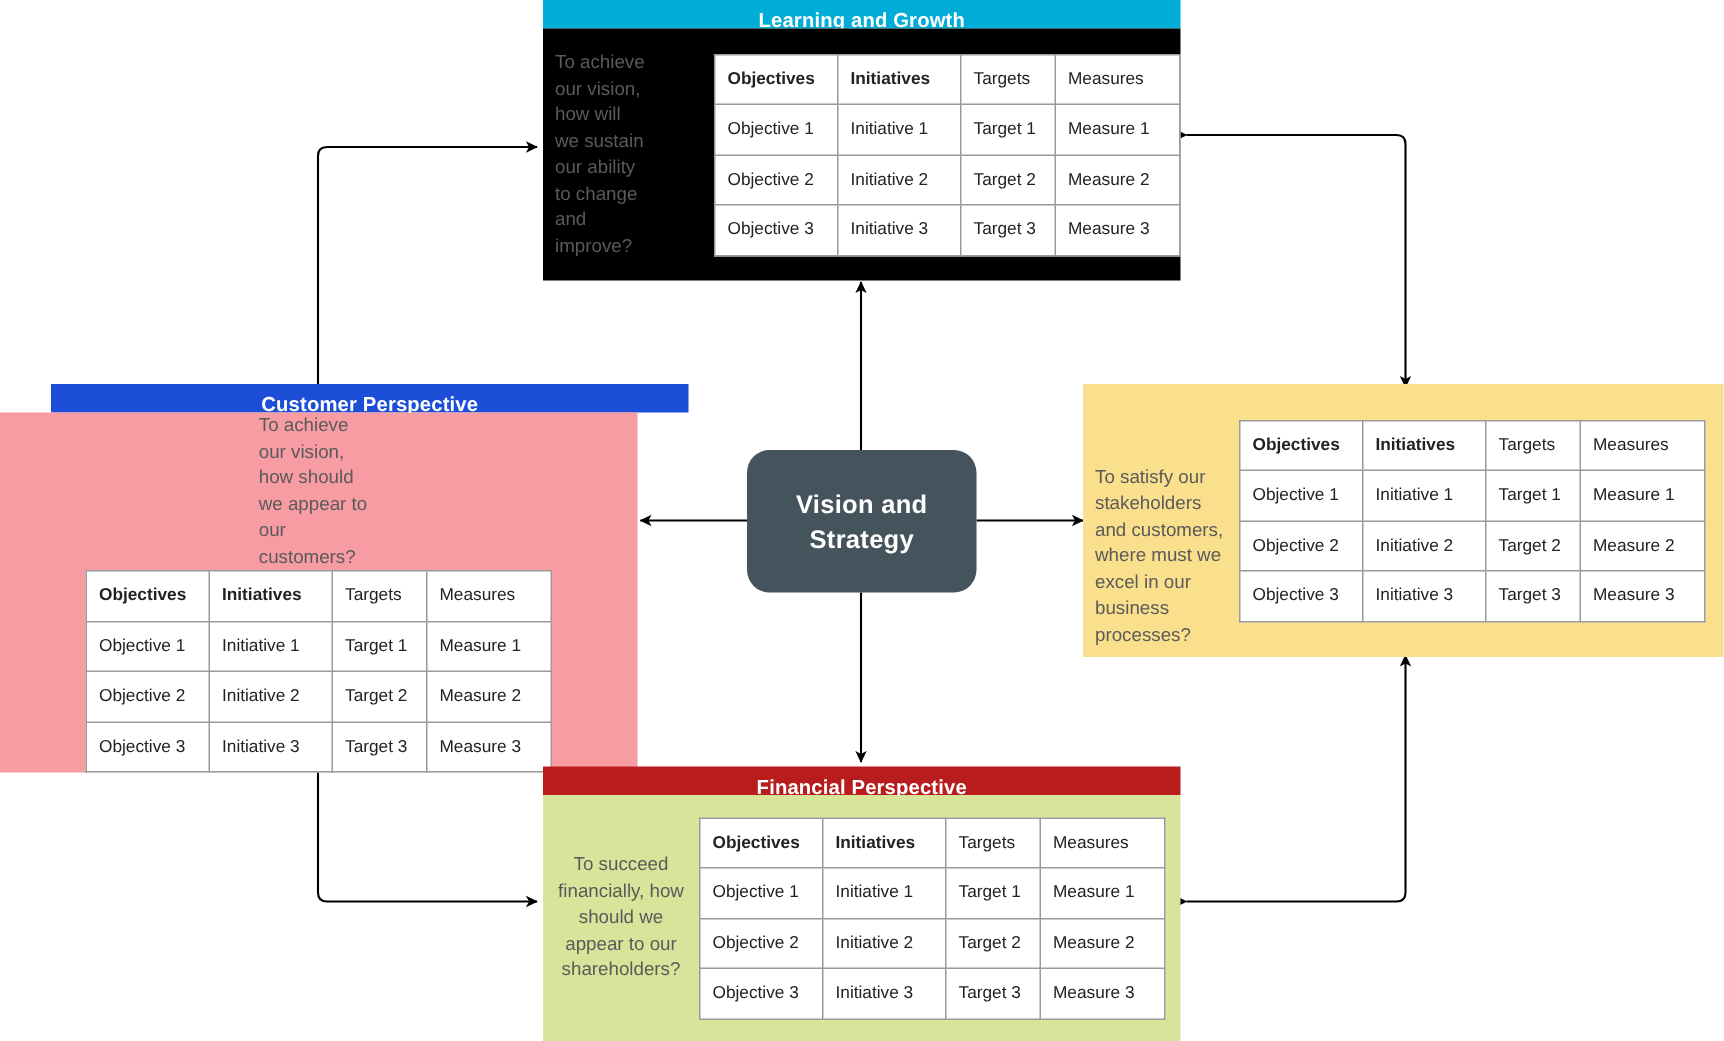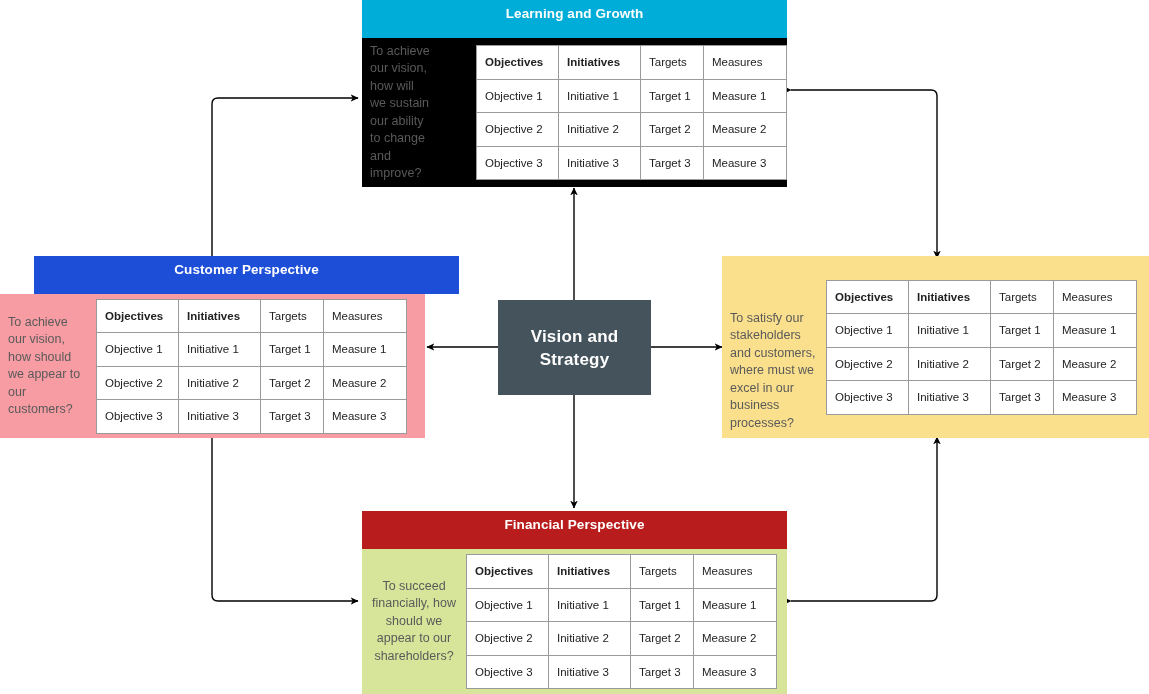--- a/index.html
+++ b/index.html
@@ -17,21 +17,21 @@
 
   
   .panel{position:absolute;z-index:2;box-sizing:border-box;display:flex;flex-direction:column;}
   .panel-title{
     width:100%;
     text-align:center;
     color:#ffffff;
     font-weight:bold;
     font-size:13.5px;
     line-height:27px;
-    height:38px;
+    height:19px;
     letter-spacing:.1px;
     box-sizing:border-box;
   }
   .panel-body{
     flex:1;
     display:flex;
     flex-direction:row;
     align-items:center;
     box-sizing:border-box;
   }
@@ -173,21 +173,21 @@
               <td>Measure 3</td>
             </tr>
           </tbody>
         </table>
       </div>
     </div>
   </div>
 
   <div class="panel" id="panel-customer" style="left:0px;top:256px;width:425px;height:182px;">
     <div class="panel-title" style="background: #1d4ed8; margin-left: 34px;">Customer Perspective</div>
-    <div class="panel-body" style="background:#F79CA3;">
+    <div class="panel-body" style="background:#F79CA3;flex-direction:column;">
       <div class="panel-question" style="width:96px;padding-left:8px;">To achieve our vision, how should we appear to our customers?</div>
       <div class="panel-table-wrap">
         <table class="sc" style="width:310px;">
           <colgroup>
               <col style="width:82px">
               <col style="width:82px">
               <col style="width:63px">
               <col style="width:83px">
             </colgroup>
           <thead>
@@ -305,20 +305,20 @@
               <td>Initiative 3</td>
               <td>Target 3</td>
               <td>Measure 3</td>
             </tr>
           </tbody>
         </table>
       </div>
     </div>
   </div>
 
-  <div id="hub" style="left: 498px; top: 300px; width: 153px; height: 95px; background: rgb(68, 83, 92);">
+  <div id="hub" style="left: 498px; top: 300px; width: 153px; height: 95px; background: rgb(68, 83, 92); border-radius: 15px;">
     <div class="hub-label">
       <span>Vision and</span><br>
       <span>Strategy</span>
     </div>
   </div>
 
 </div>
 
 </body></html>

